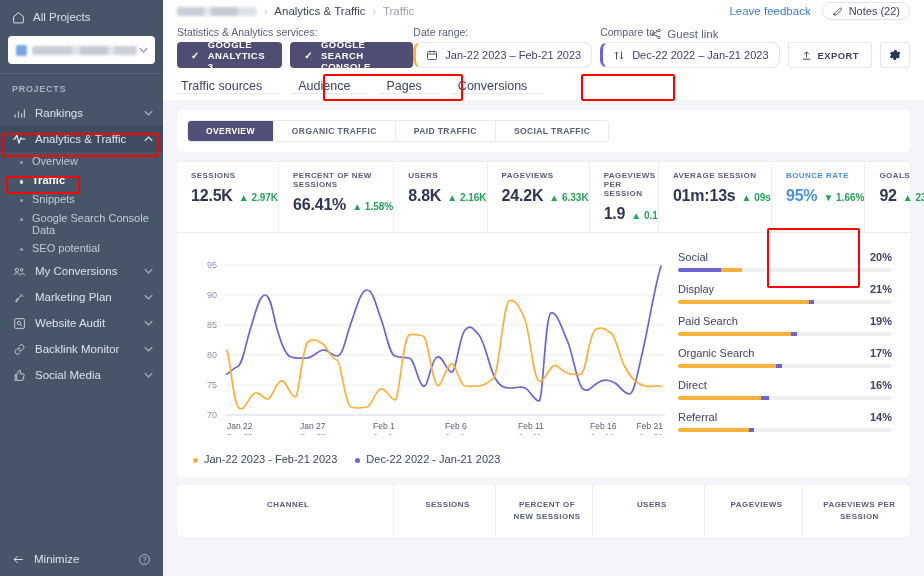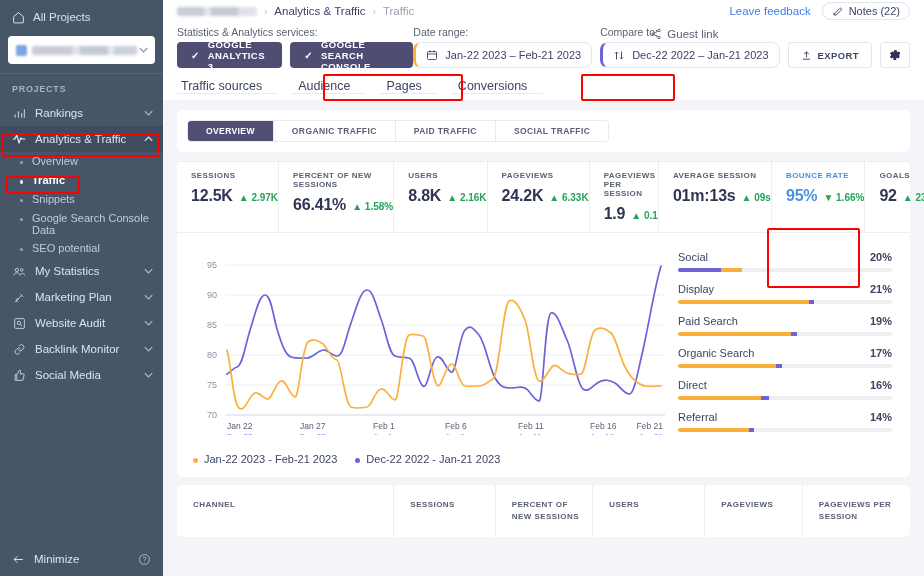--- a/index.html
+++ b/index.html
@@ -157,21 +157,21 @@
   .ch-head { display: flex; justify-content: space-between; font-size: 11px; color: #3d4465; margin-bottom: 5px; }
   .ch-head .pc { font-weight: 700; }
   .ch-track { height: 4px; background: #edeff3; border-radius: 2px; overflow: hidden; display: flex; }
   .ch-seg-p { background: #6b63d6; height: 4px; }
   .ch-seg-y { background: #fbb03b; height: 4px; }
 
   .legend { display: flex; gap: 18px; padding: 10px 0 12px 16px; font-size: 11px; color: #3d4465; }
   .legend span.d { display: inline-block; width: 5px; height: 5px; border-radius: 50%; margin-right: 6px; vertical-align: middle; }
 
   .tablecard { margin-top: 8px; }
-  .thead { display: flex; }
+  .thead { display: flex; text-align: center; }
   .th {
     font-size: 8px; font-weight: 700; letter-spacing: .45px; color: #5a6176;
     padding: 14px 10px 14px 16px; border-right: 1px solid #eceef3; line-height: 1.5;
   }
   .th:last-child { border-right: none; }
 
   svg { display: block; }
 </style>
 </head>
 <body>
@@ -252,21 +252,21 @@
     </div>
 
     <div class="sb-item">
       <span class="ico">
         <svg width="14" height="13" viewBox="0 0 24 24" fill="none" stroke="#cfd6e2" stroke-width="1.8">
           <circle cx="8" cy="9" r="3"></circle>
             <circle cx="17" cy="9" r="2.4"></circle>
           <path d="M3 19c0-3 2.3-4.6 5-4.6S13 16 13 19M15 19c0-2.4 1.6-3.6 3.6-3.6S22 16.8 22 19"></path>
         </svg>
       </span>
-      <span class="lbl">My Statistics</span>
+      <span class="lbl">My Conversions</span>
       <span class="chev">
         <svg width="9" height="6" viewBox="0 0 12 8" fill="none" stroke="#aab3c3" stroke-width="1.8">
             <path d="M1 1.5 6 6.5l5-5"></path>
           </svg>
       </span>
     </div>
 
     <div class="sb-item">
       <span class="ico">
         <svg width="13" height="13" viewBox="0 0 24 24" fill="none" stroke="#cfd6e2" stroke-width="1.8">

